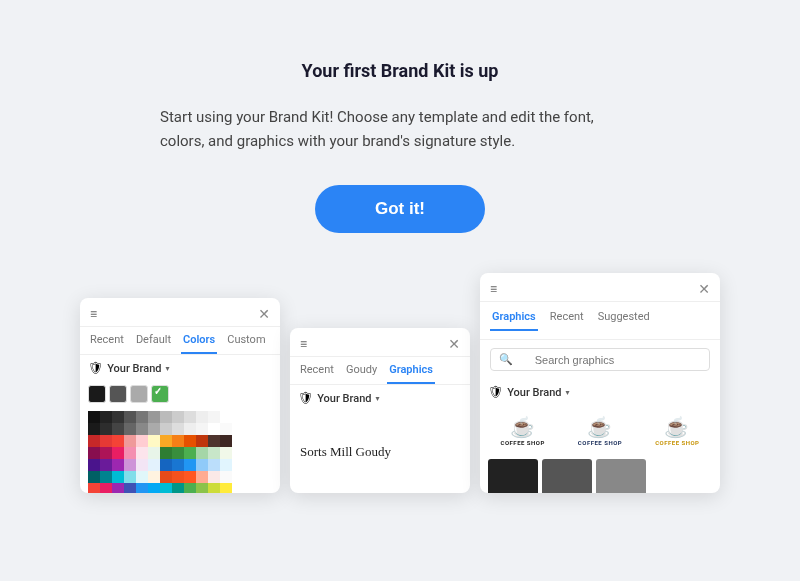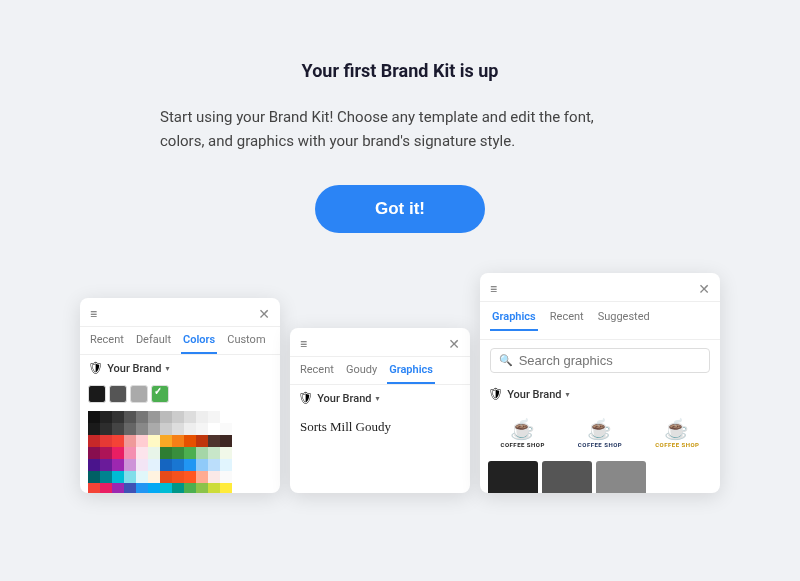--- a/index.html
+++ b/index.html
@@ -212,23 +212,24 @@
       margin: 8px 10px;
       border: 1px solid #ddd;
       border-radius: 4px;
       padding: 4px 8px;
       gap: 6px;
     }
 
     .search-bar input {
       border: none;
       outline: none;
-      font-size: 13px;
+      font-size: 11px;
       color: #999;
       width: 100%;
+      margin-left: 16px;
     }
 
     .search-icon-sm {
       font-size: 11px;
       color: #999;
     }
 
     .coffee-logos {
       display: flex;
       padding: 4px 6px;
@@ -428,21 +429,21 @@
       <div class="card-tabs">
         <span class="card-tab">Recent</span>
         <span class="card-tab">Goudy</span>
         <span class="card-tab active">Graphics</span>
       </div>
       <div class="brand-row">
         <span style="font-size:12px;">🛡</span>
         <span class="brand-label">Your Brand</span>
         <span class="chevron">▾</span>
       </div>
-      <div style="padding: 8px 10px;">
+      <div style="padding: 8px 10px; margin-top: 25px;">
         <div style="font-size:13px;font-family:Georgia,serif;color:#222;margin-bottom:12px;cursor:pointer;">Sorts Mill Goudy</div>
       </div>
     </div>
 
     <div class="card card-right">
       <div class="card-header">
         <span class="card-hamburger">≡</span>
         <span class="card-close">✕</span>
       </div>
       <div class="card-tabs-right">

